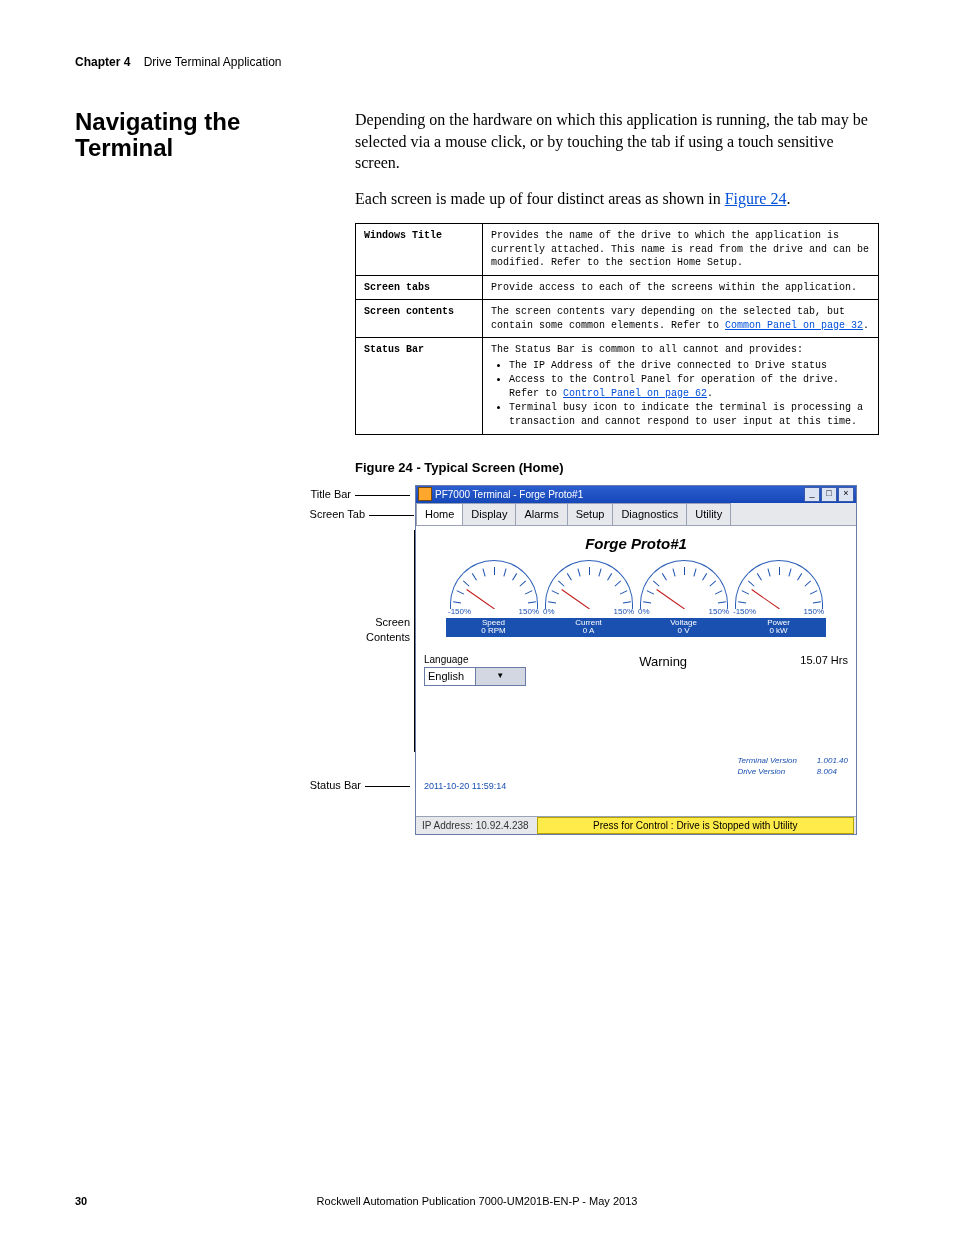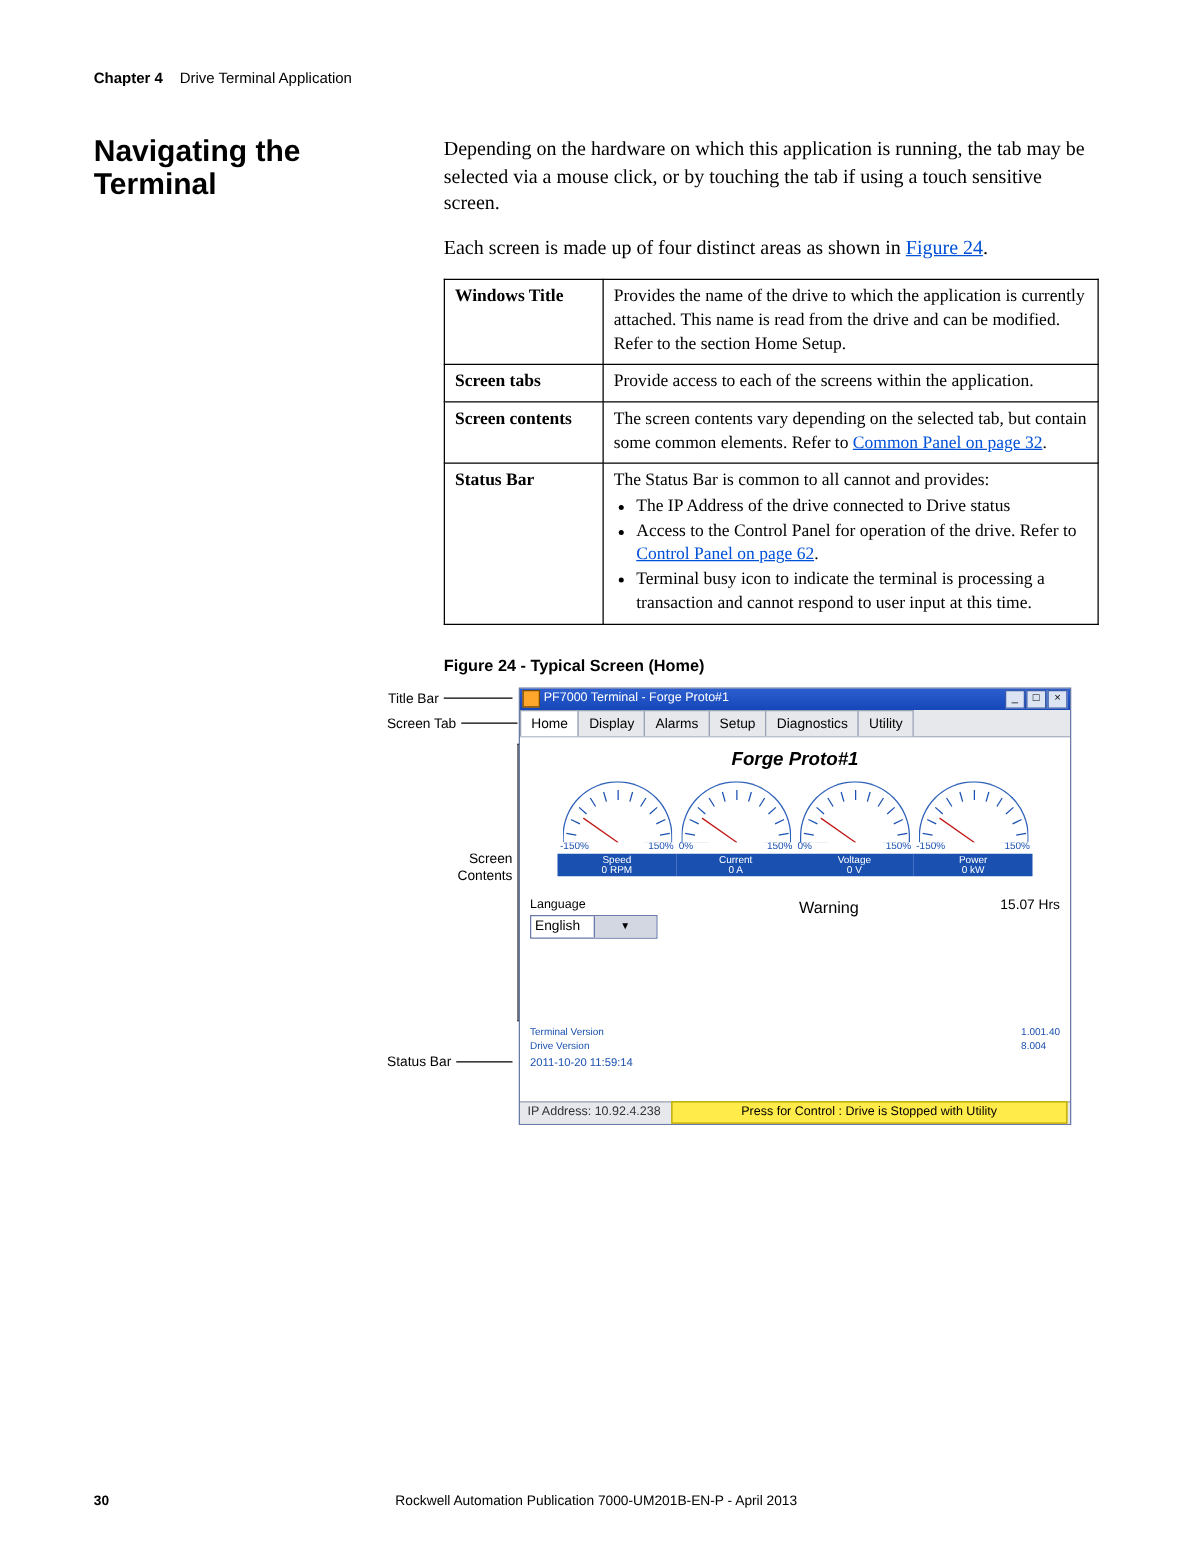--- a/index.html
+++ b/index.html
@@ -6,21 +6,21 @@
   html,body{margin:0;padding:0;background:#fff;font-family:"Times New Roman",serif;color:#000;}
   .page{width:954px;height:1235px;position:relative;box-sizing:border-box;padding:55px 75px 40px 75px;}
   .running-head{font-family:Arial,Helvetica,sans-serif;font-size:12px;margin-bottom:40px;}
   .running-head .chap{font-weight:bold;}
   .two-col{display:flex;gap:20px;}
   .side-heading{font-family:Arial,Helvetica,sans-serif;font-weight:bold;font-size:24px;flex:0 0 260px;line-height:1.1;}
   .body-text{font-size:16px;line-height:1.35;flex:1;}
   .body-text p{margin:0 0 14px 0;}
   .link{color:#0050d8;text-decoration:underline;}
   
-  table.defs{border-collapse:collapse;width:100%;margin-top:8px;font-family:Liberation Serif, serif;font-size:14px;}
+  table.defs{border-collapse:collapse;width:100%;margin-top:8px;font-family:Liberation Mono, monospace;font-size:10px;}
   table.defs td{border:1px solid #000;padding:5px 8px;vertical-align:top;}
   table.defs td.label{font-weight:bold;width:110px;}
   table.defs ul{margin:2px 0 0 18px;padding:0;}
   table.defs li{margin:0 0 1px 0;}
   .fig-caption{font-family:Arial,Helvetica,sans-serif;font-weight:bold;font-size:13px;margin:24px 0 8px 0;}
   
   .fig-wrap{position:relative;margin-left:-60px;}
   .callouts{position:absolute;left:0;top:0;font-family:Arial,Helvetica,sans-serif;font-size:11px;color:#000;}
   .co{position:absolute;white-space:nowrap;text-align:right;}
   .co .line{border-top:1px solid #000;display:inline-block;vertical-align:middle;margin-left:4px;}
@@ -42,21 +42,21 @@
   .needle{position:absolute;left:50%;bottom:0;width:1px;height:34px;background:#c01818;transform-origin:bottom center;transform:rotate(-55deg);}
   .ticks{position:absolute;inset:0;}
   .glabels{font-size:8px;color:#1a50b0;display:flex;justify-content:space-between;padding:0 2px;margin-top:-2px;}
   .gname{background:#1a50b0;color:#fff;font-size:8px;padding:1px 0;line-height:1.05;}
   .midrow{display:flex;justify-content:space-between;font-size:11px;margin-top:16px;}
   .midrow .warn{font-size:13px;color:#000;}
   .langlabel{font-size:10px;margin-bottom:1px;}
   .langsel{display:flex;border:1px solid #6a7ba8;width:100px;height:17px;background:#fff;font-size:11px;}
   .langsel span{flex:1;padding:1px 3px;}
   .langsel .dd{width:15px;background:#d2d7e2;border-left:1px solid #6a7ba8;display:flex;align-items:center;justify-content:center;font-size:8px;}
-  .versions{display:flex;justify-content:space-between;gap:20px;font-size:8px;color:#1a50b0;margin-top:70px;}
+  .versions{display:flex;justify-content:flex-end;gap:20px;font-size:8px;color:#1a50b0;margin-top:70px;font-style:italic;}
   .versions .vlab{text-align:left;}
   .dtstamp{font-size:9px;color:#1a50b0;margin-top:2px;}
   .statusbar{display:flex;align-items:center;background:#e6e8ec;border-top:1px solid #9aa2b5;height:17px;font-size:10px;}
   .statusbar .ip{padding:0 6px;color:#333;}
   .statusbar .ctrl{flex:1;background:#ffec4a;color:#000;padding:1px 6px;border:1px solid #b5a200;margin:1px 2px;text-align:center;}
   .footer{position:absolute;bottom:28px;left:0;width:100%;font-family:Arial,Helvetica,sans-serif;font-size:11px;}
   .footer .pg{position:absolute;left:75px;font-weight:bold;}
   .footer .pub{text-align:center;}
   
   .ticks span{position:absolute;left:50%;bottom:0;width:1px;height:8px;background:#1a50b0;transform-origin:bottom center;}
@@ -262,15 +262,15 @@
             <div class="ctrl">Press for Control : Drive is Stopped with Utility</div>
           </div>
         </div>
       </div>
 
     </div>
   </div>
 
   <div class="footer">
     <span class="pg">30</span>
-    <div class="pub">Rockwell Automation Publication 7000-UM201B-EN-P - April 2013</div>
+    <div class="pub">Rockwell Automation Publication 7000-UM201B-EN-P - May 2013</div>
   </div>
 </div>
 
 </body></html>

